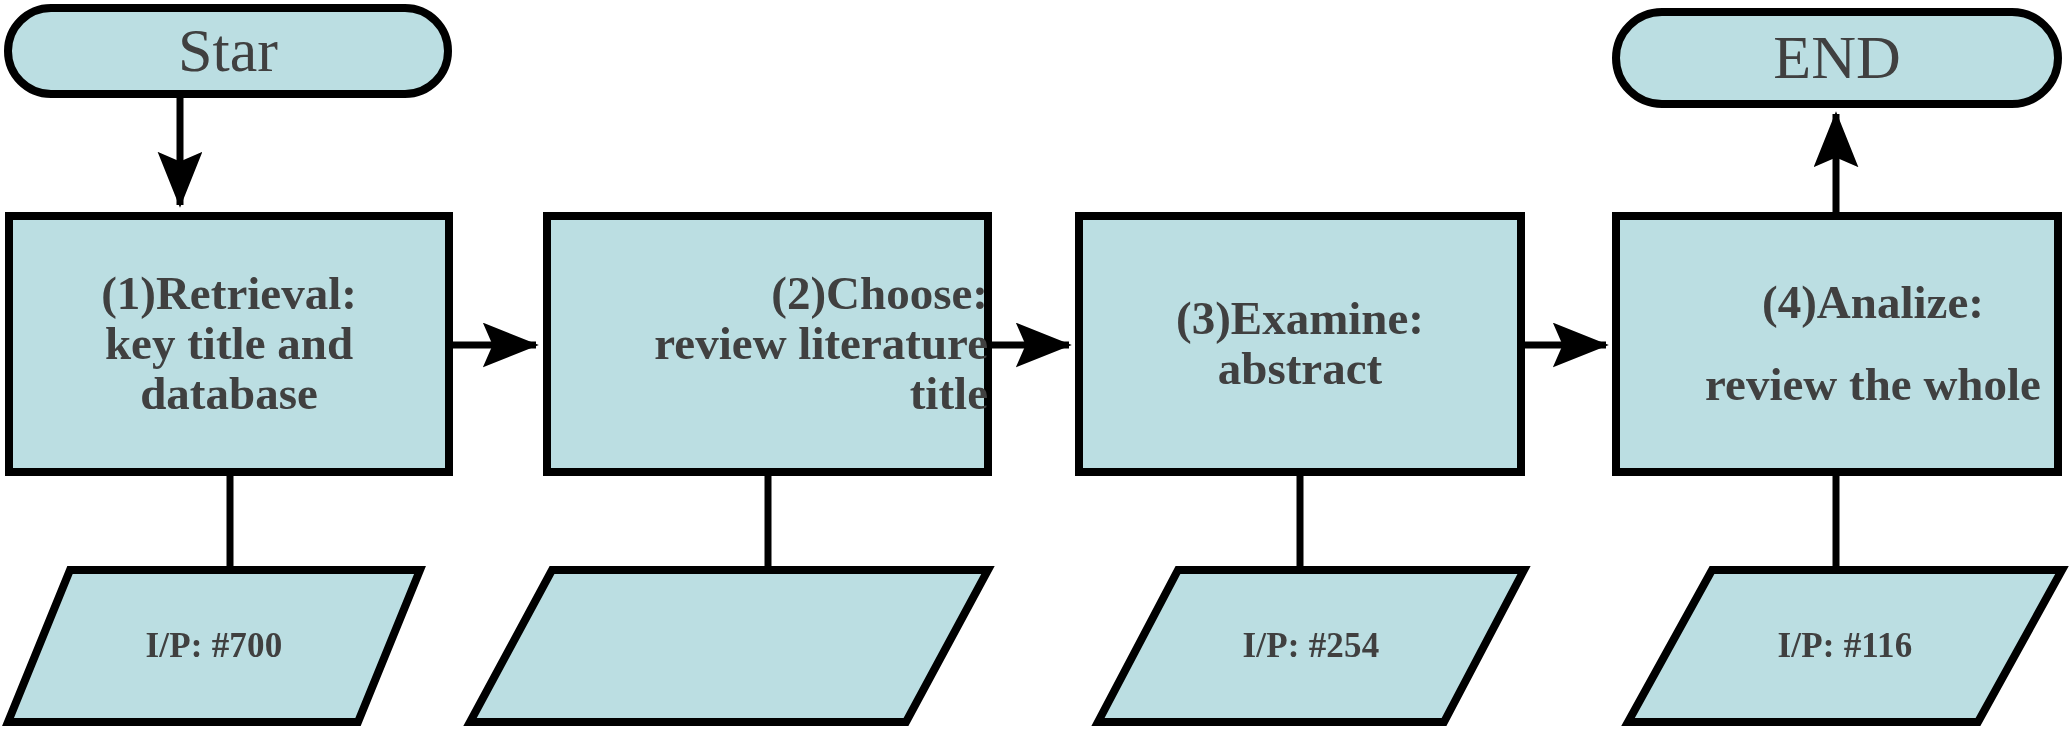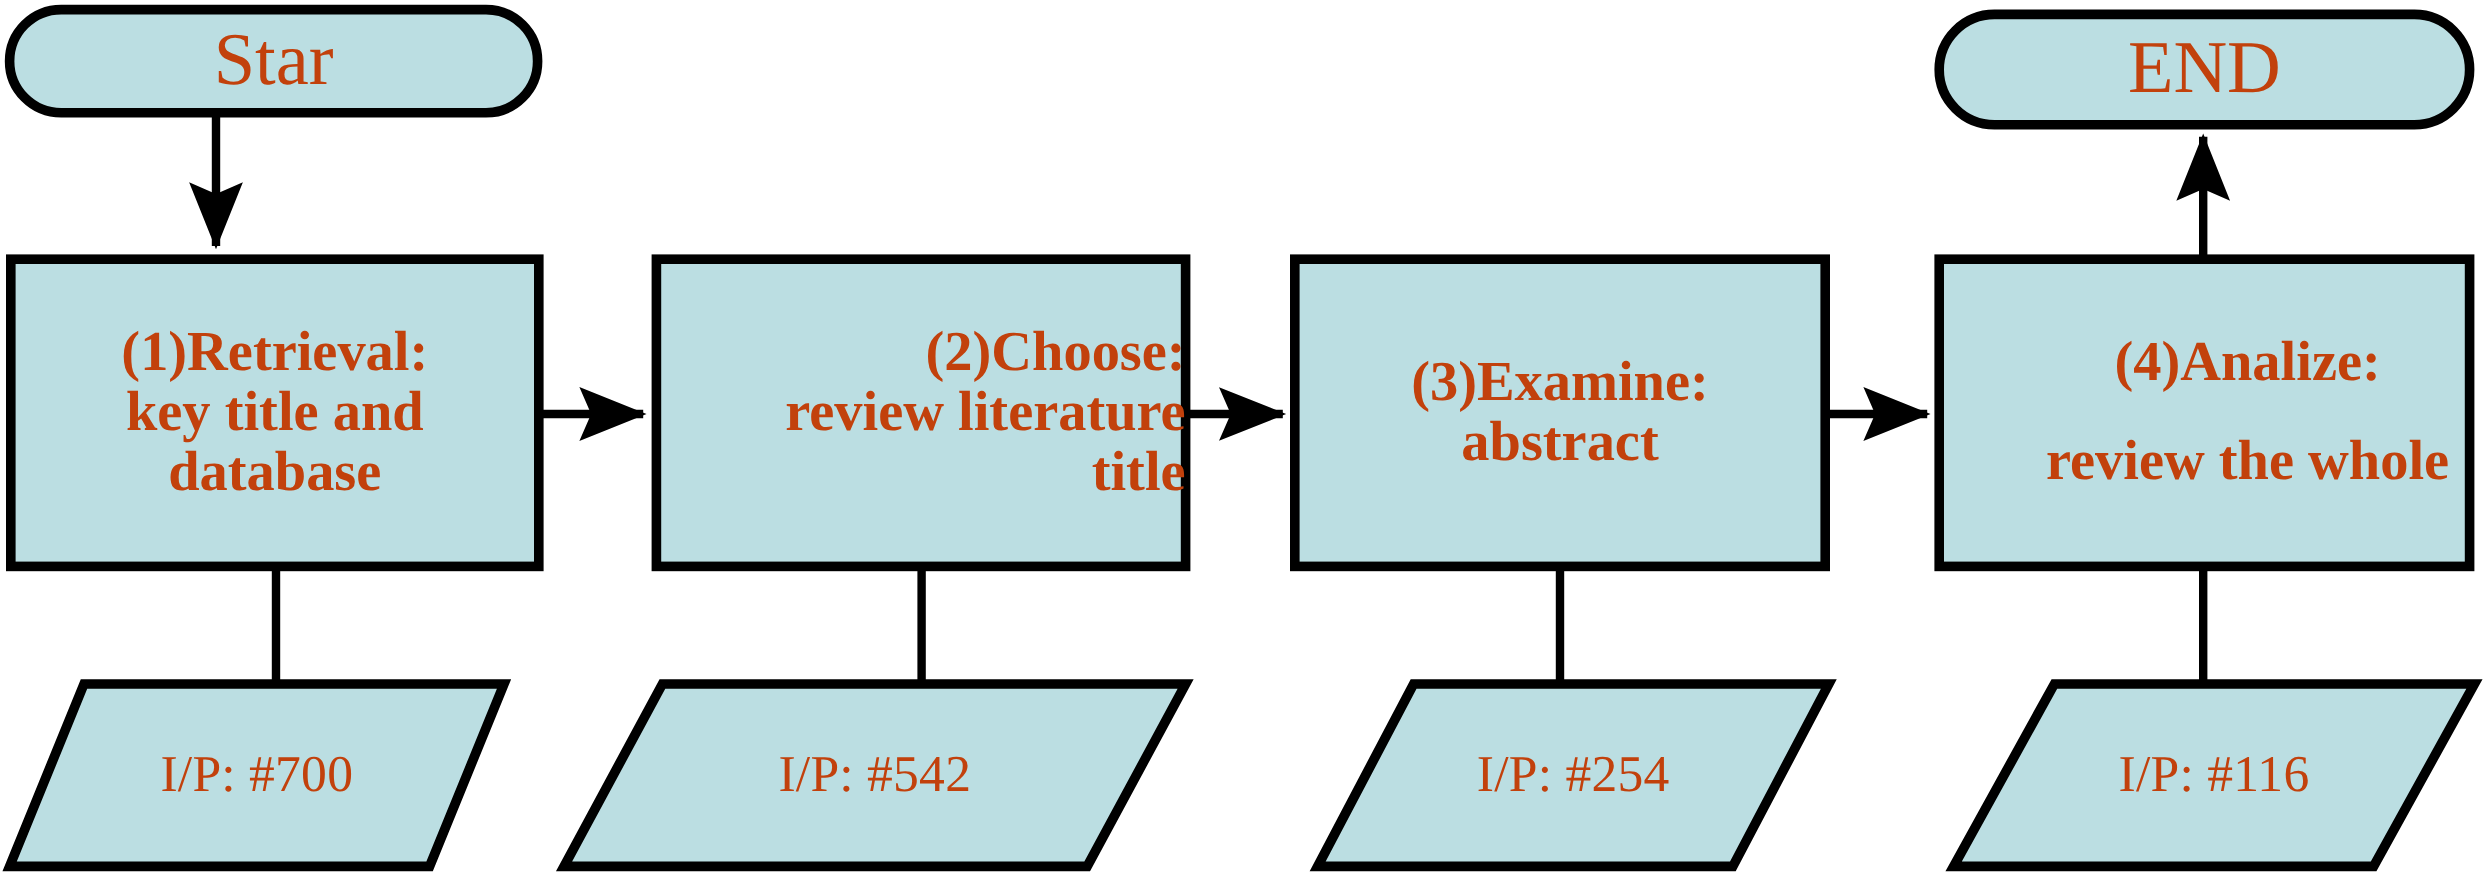--- a/index.html
+++ b/index.html
@@ -22,36 +22,36 @@
     width: 2070px;
     height: 736px;
   }
   .node-label {
     position: absolute;
     display: flex;
     flex-direction: column;
     align-items: center;
     justify-content: center;
     text-align: center;
-    color: #c2410c;
+    color: #404040;
     pointer-events: none;
     line-height: 1.06;
   }
   .terminator-label {
     font-size: 62px;
     font-weight: 400;
   }
   .process-label {
     font-size: 47px;
     font-weight: 700;
   }
   .process-label .ln { display: block; white-space: nowrap; }
   .io-label {
-    font-size: 43px;
-    font-weight: 400;
+    font-size: 35px;
+    font-weight: 700;
     letter-spacing: 0.2px;
   }
 </style>
 </head>
 <body>
 
 <div id="canvas">
 
   <svg id="flow-svg" viewBox="0 0 2070 736">
     <defs>
@@ -115,23 +115,20 @@
   </div>
 
   <div class="node-label process-label" style="left:1652px; top:216px; width:442px; height:256px;gap:32px;">
     <span class="ln">(4)Analize:</span>
     <span class="ln">review the whole</span>
   </div>
 
   <div class="node-label io-label" style="left:8px; top:570px; width:412px; height:152px;">
     <span>I/P: #700</span>
   </div>
-  <div class="node-label io-label" style="left:470px; top:570px; width:518px; height:152px;">
-    <span>I/P: #542</span>
-  </div>
   <div class="node-label io-label" style="left:1098px; top:570px; width:426px; height:152px;">
     <span>I/P: #254</span>
   </div>
   <div class="node-label io-label" style="left:1628px; top:570px; width:434px; height:152px;">
     <span>I/P: #116</span>
   </div>
 
 </div>
 
 </body></html>

